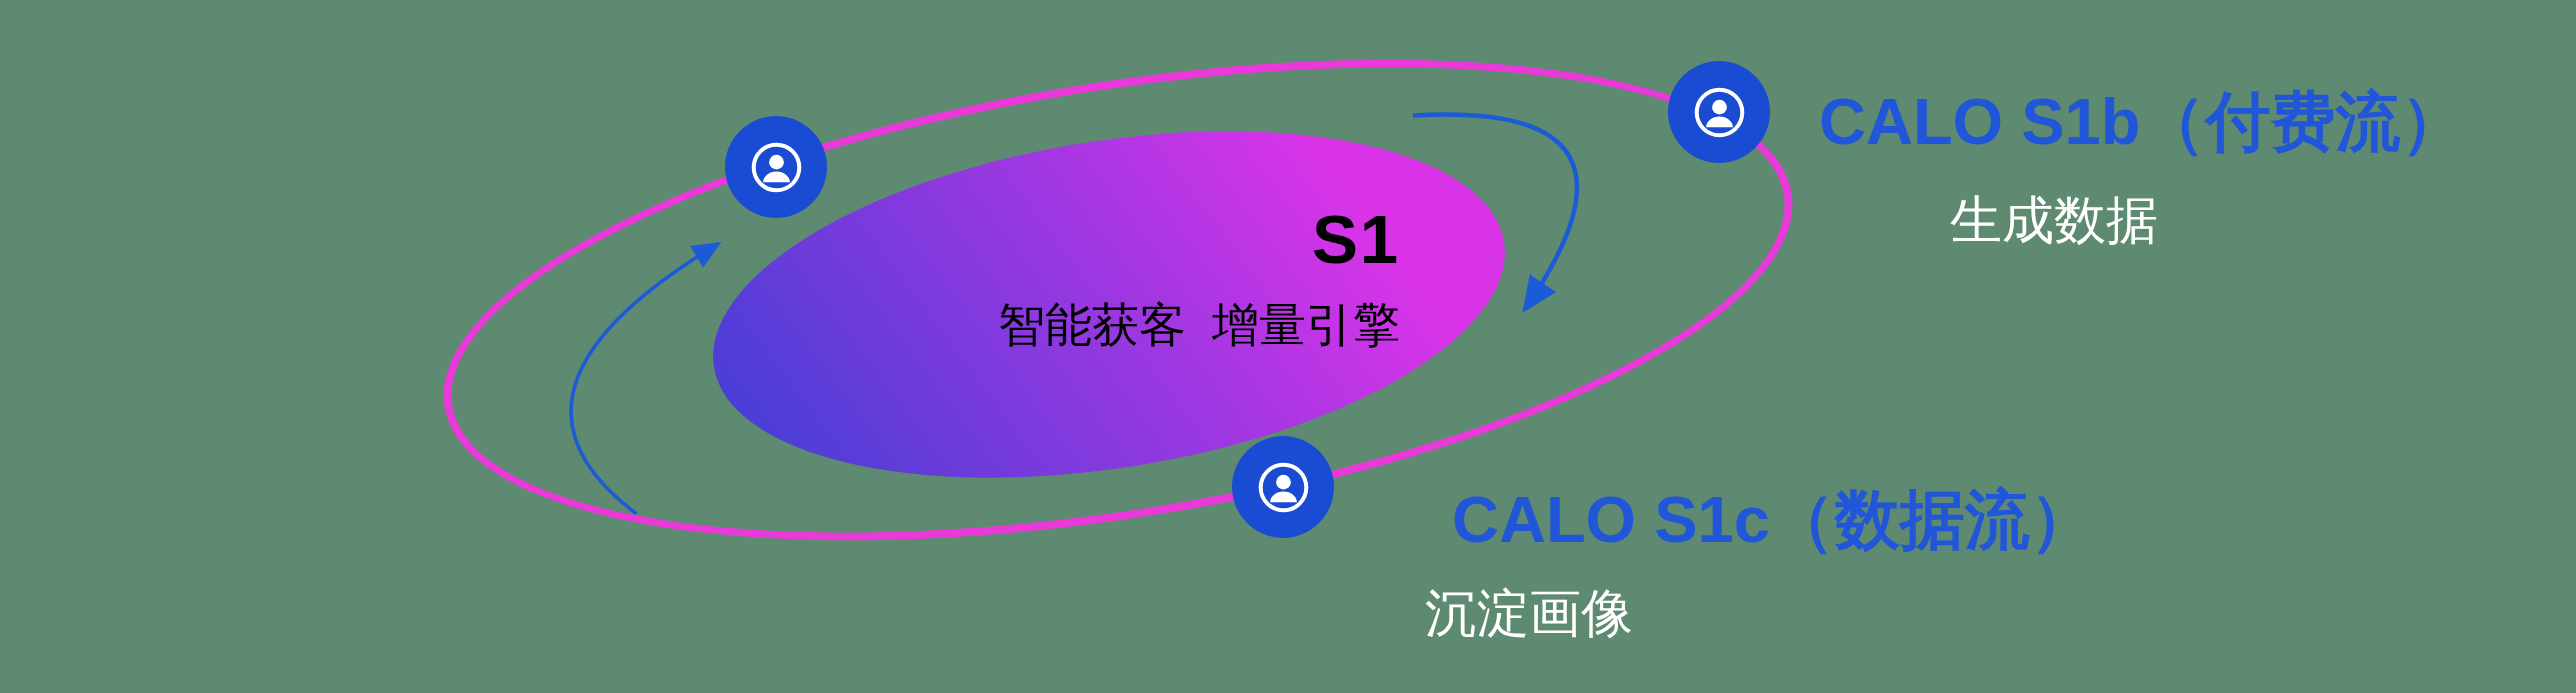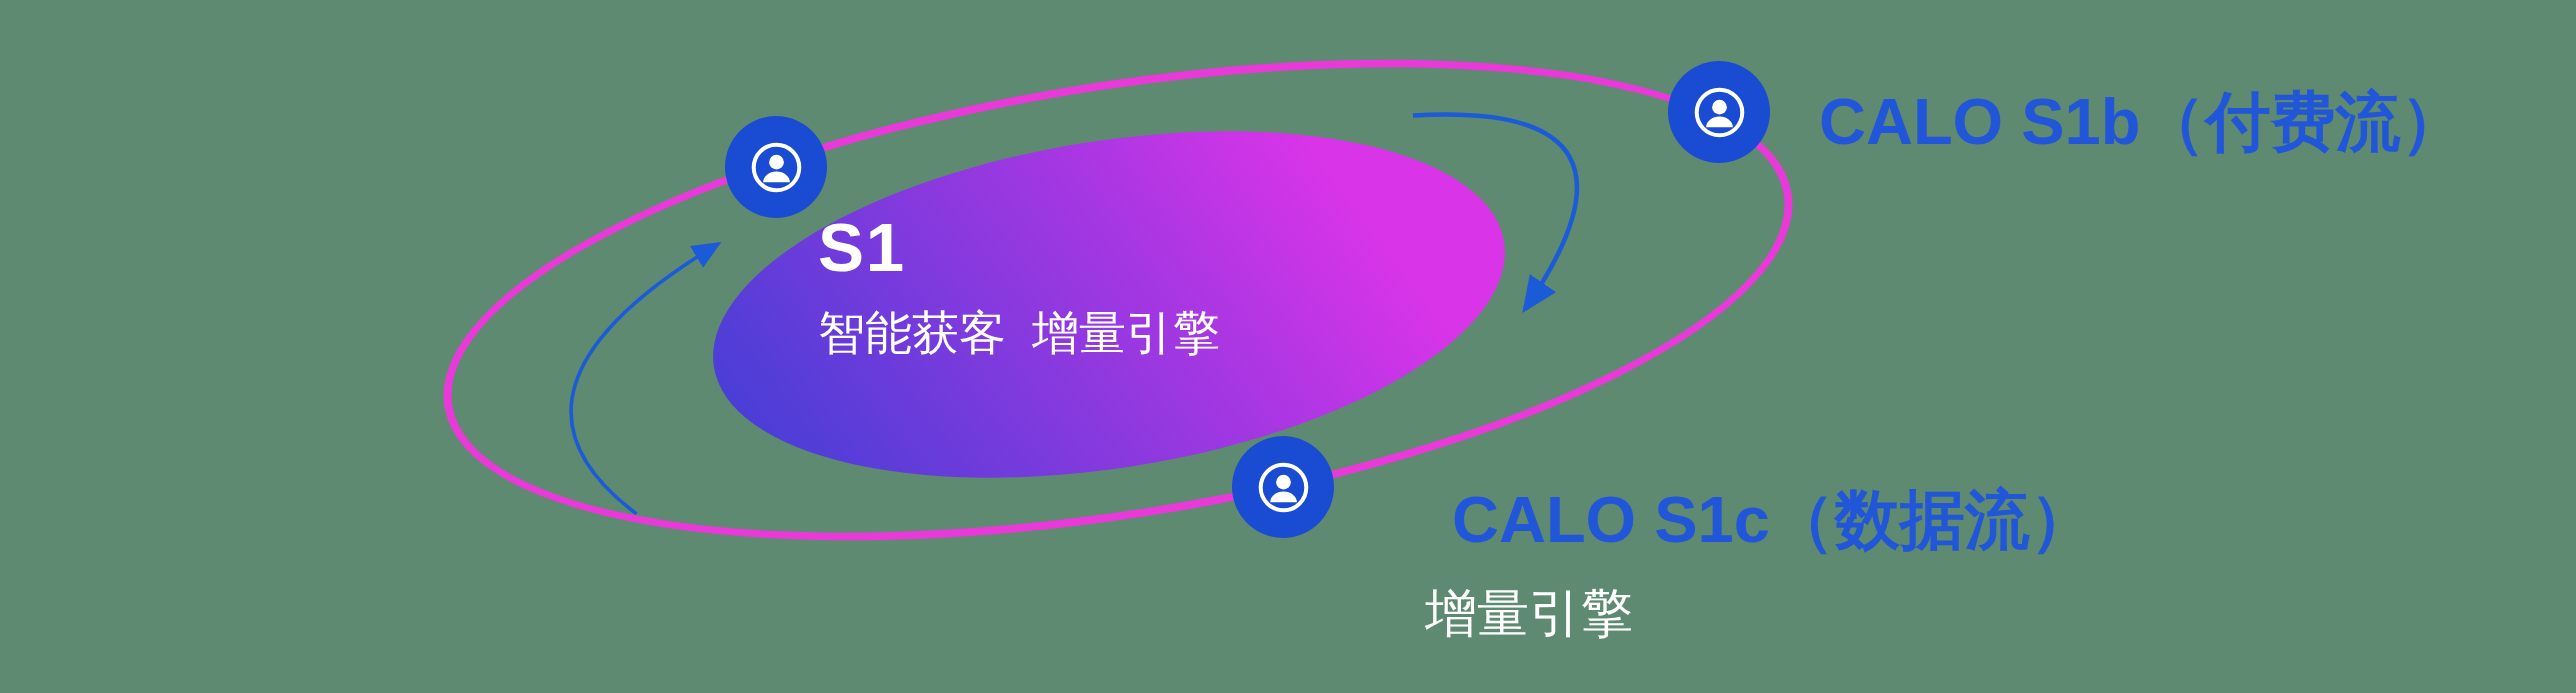--- a/index.html
+++ b/index.html
@@ -28,24 +28,24 @@
     position:absolute;
     left:709px;top:141px;
     width:800px;height:327px;
     border-radius:50%;
     background:linear-gradient(62deg,#4a3ed6 8%,#a437e2 55%,#d934e8 80%);
     transform:rotate(-9deg);
   }
 
   .core-text{
     position:absolute;
-    left:818px;top:208px;
+    left:818px;top:200px;
     width:582px;
-    text-align:left;
-    color:#ffffff;
+    text-align:right;
+    color:#000000;
   }
   .core-title{
     font-size:69px;
     font-weight:600;
     letter-spacing:1.8px;
   }
   .core-subtitle{
     margin-top:14.5px;
     font-size:47px;
     font-weight:500;
@@ -136,18 +136,19 @@
   <div class="node node-c">
     <svg viewBox="0 0 100 100">
       <circle cx="50" cy="50" r="34" fill="none" stroke="#ffffff" stroke-width="6"></circle>
       <circle cx="50" cy="42" r="11" fill="#ffffff"></circle>
       <path d="M30 72 a20 16 0 0 1 40 0 z" fill="#ffffff"></path>
     </svg>
   </div>
 
 
   <div class="lbl lbl-b">CALO S1b（付费流）</div>
+  <div class="sub sub-b">生成数据</div>
 
   <div class="lbl lbl-c">CALO S1c（数据流）</div>
-  <div class="sub sub-c">增量引擎</div>
+  <div class="sub sub-c">沉淀画像</div>
 
 </div>
 
 
 </body></html>

